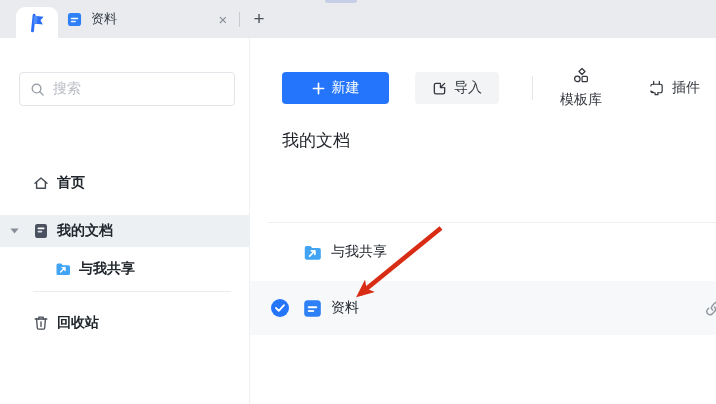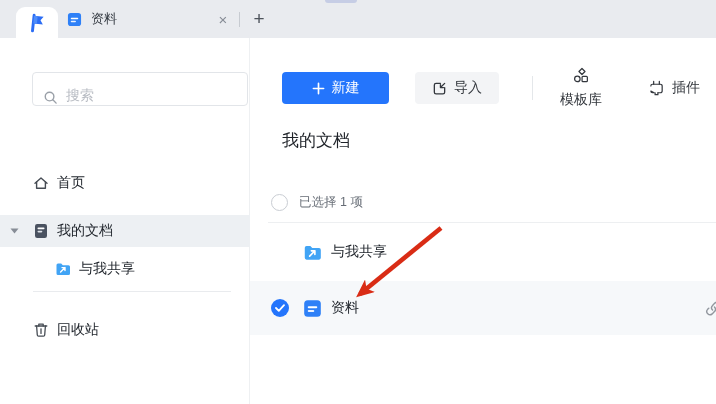--- a/index.html
+++ b/index.html
@@ -20,28 +20,28 @@
     color:#4d535b; font-size:19px; font-weight:400; cursor:pointer; }
   .top-artifact { position:absolute; left:325px; top:0; width:32px; height:3px;
     background:#aab4dd; opacity:.55; border-radius:0 0 3px 3px; }
 
   
   .body { display:flex; height:366px; background:#fff; }
   .sidebar { width:250px; border-right:1px solid #eef0f2; position:relative; flex:none; }
   .main { flex:1; position:relative; overflow:hidden; }
 
   
-  .search-box { position:absolute; left:32px; top:34px; width:216px; height:34px;
-    border:1px solid #e2e5e9; border-radius:4px; display:flex; align-items:flex-end; padding:0 10px; background:#fff; }
+  .search-box { position:absolute; left:19px; top:34px; width:216px; height:34px;
+    border:1px solid #e2e5e9; border-radius:4px; display:flex; align-items:center; padding:0 10px; background:#fff; }
   .search-ph { margin-left:8px; font-size:14px; color:#b8bcc3; }
-  .nav-item { position:absolute; left:0; width:250px; display:flex; align-items:center; cursor:pointer; }
+  .nav-item { position:absolute; left:0; width:250px; display:flex; align-items:center; cursor:pointer;font-weight:bold; }
   .nav-home { top:128px; height:34px; }
   .nav-mydocs { top:177px; height:32px; background:#edf0f3; }
   .nav-shared { top:214px; height:33px; }
-  .nav-trash { top:275px; height:34px; }
+  .nav-trash { top:268px; height:34px; }
   .nav-icon { position:absolute; left:33px; display:flex; }
   .nav-icon.indent { left:55px; }
   .nav-label { position:absolute; left:57px; font-size:14px; color:#22272e; }
   .nav-label.indent { left:79px; }
   .caret { position:absolute; left:10px; display:flex; }
   .side-divider { position:absolute; left:33px; top:253px; width:198px; height:1px; background:#e9ebee; }
 
   
   .toolbar { position:absolute; left:32px; top:29px; display:flex; align-items:center; }
   .btn { height:32px; border:none; border-radius:4px; font-size:14px; display:inline-flex;
@@ -214,24 +214,20 @@
               <path d="M3 6.3 a1.8 1.8 0 0 1 1.8 -1.8 h8.4 a1.8 1.8 0 0 1 1.8 1.8 v5.4 a1.8 1.8 0 0 1 -1.8 1.8 h-2.7 M6.5 13.5 H4.8 A1.8 1.8 0 0 1 3 11.7 Z"></path>
               <path d="M7.5 13.5 v2 h3 v-2"></path>
             </svg>
           </span>
           <span>插件</span>
         </div>
       </div>
 
       <div class="page-title">我的文档</div>
 
-      <div class="selection-row">
-        <span class="circle-empty"></span>
-        <span class="selection-label">已选择 1 项</span>
-      </div>
 
       <div class="list-divider"></div>
 
       <div class="file-row row-shared">
         <span class="row-icon">
           <svg width="19" height="19" viewBox="0 0 16 16">
             <path d="M1.5 4 a1.5 1.5 0 0 1 1.5 -1.5 h3.2 l1.6 1.8 h5.7 a1.5 1.5 0 0 1 1.5 1.5 v6.7 a1.5 1.5 0 0 1 -1.5 1.5 H3 a1.5 1.5 0 0 1 -1.5 -1.5 Z" fill="#41a4f5"></path>
             <path d="M5.6 11 L10 6.6 M10 6.6 h-3 M10 6.6 v3" stroke="#fff" stroke-width="1.4" stroke-linecap="round" stroke-linejoin="round" fill="none"></path>
           </svg>
         </span>

